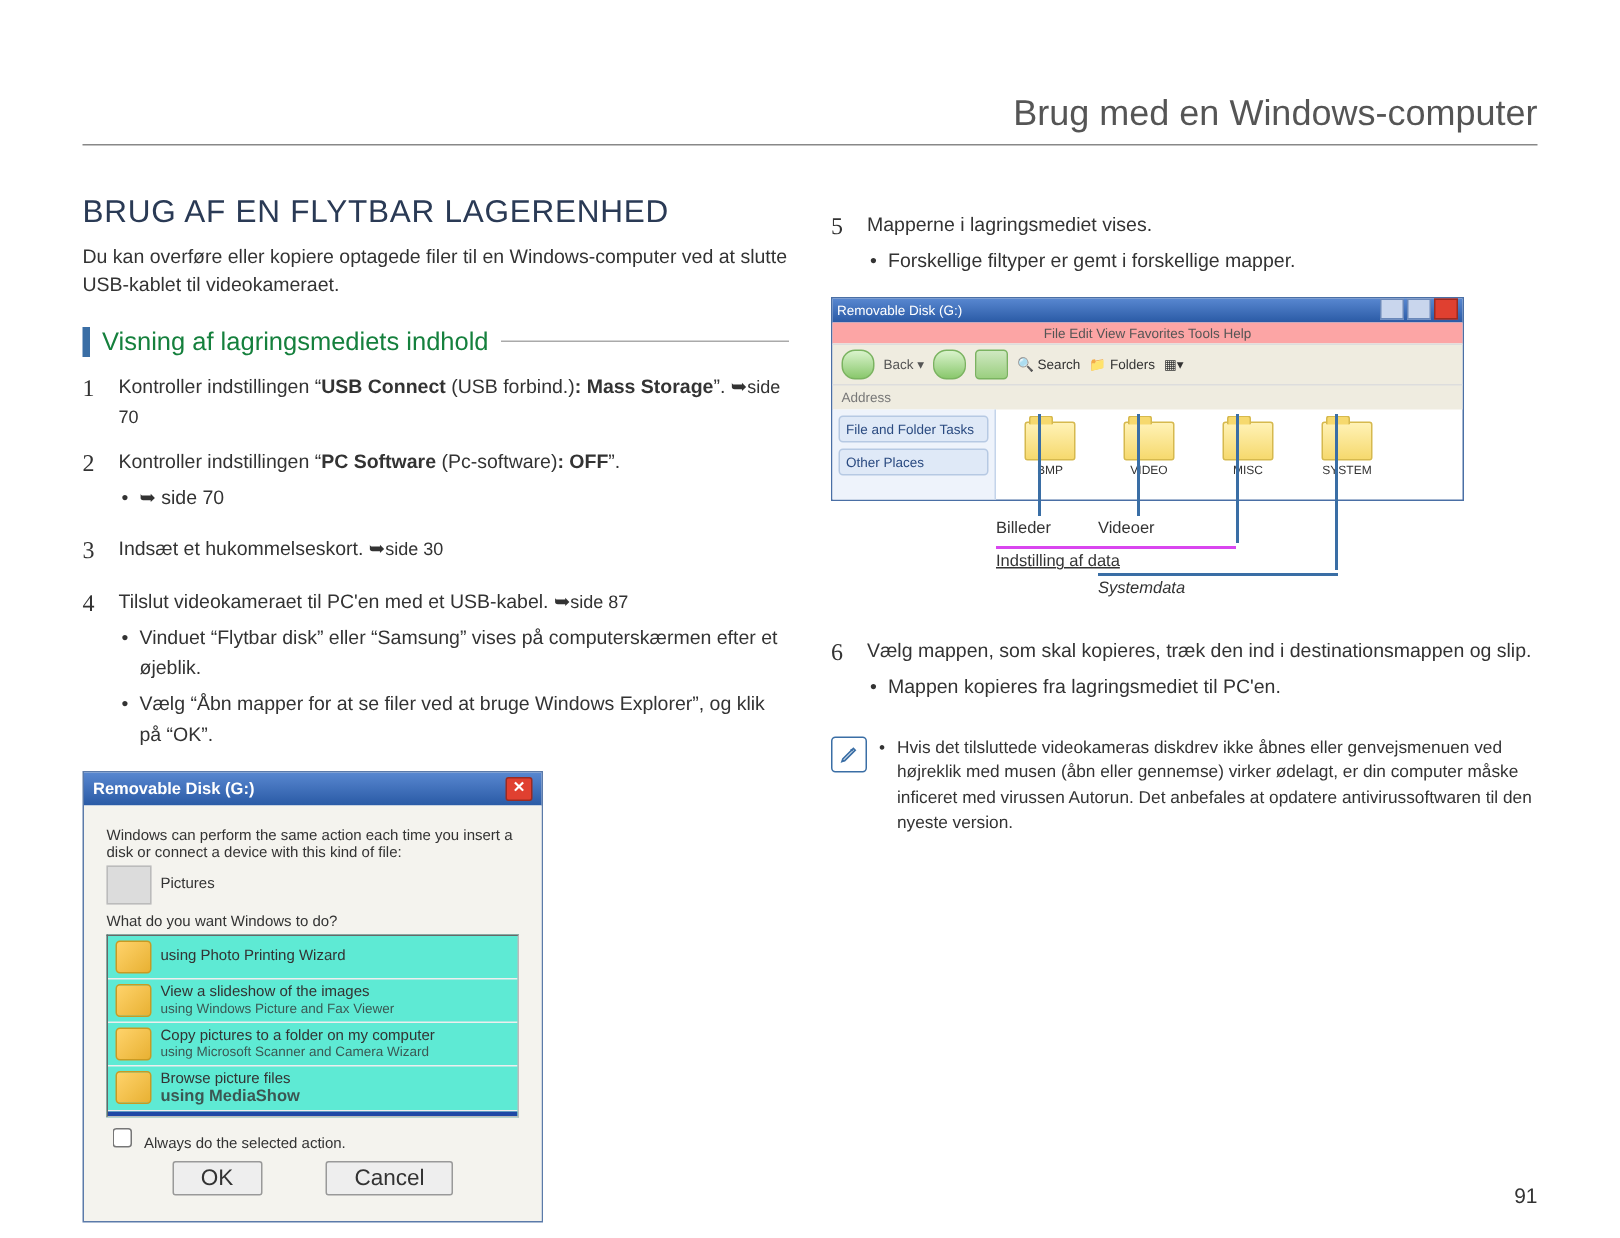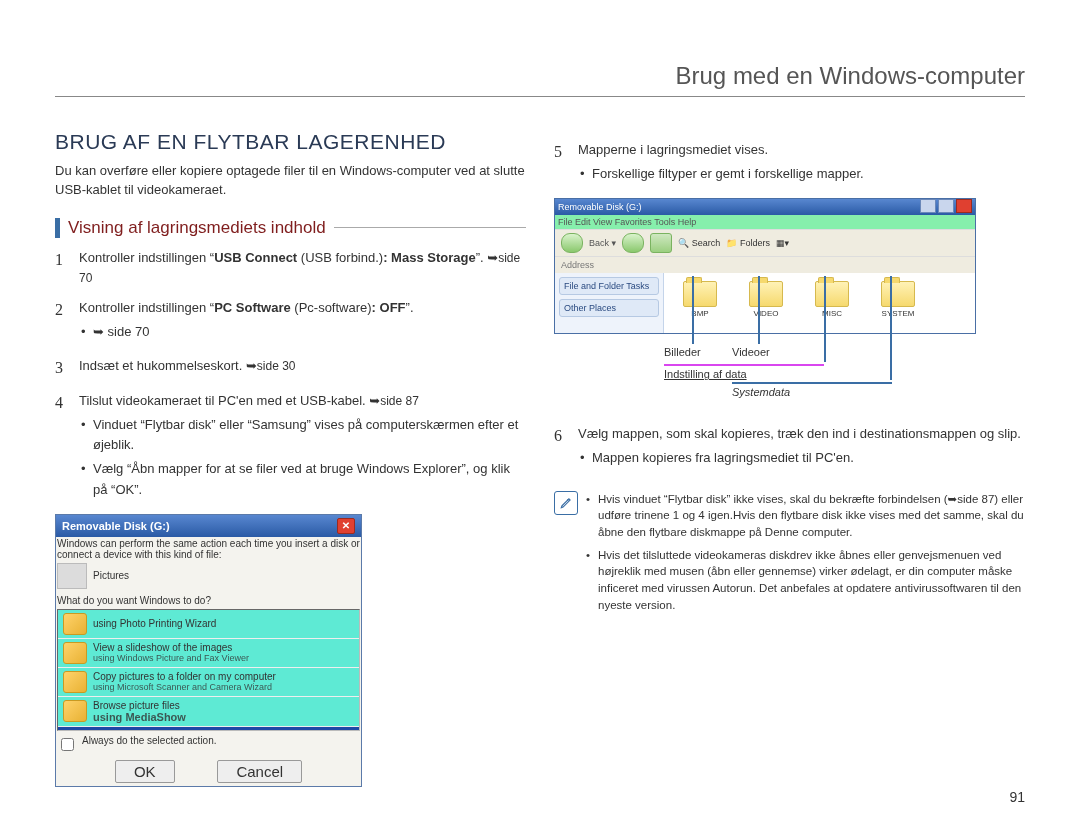--- a/index.html
+++ b/index.html
@@ -5,51 +5,51 @@
   body{margin:0;background:#fff;font-family:Arial,Helvetica,sans-serif;color:#333;}
   .page{width:1080px;height:825px;margin:0 auto;position:relative;box-sizing:border-box;padding:60px 55px 30px 55px;}
   .header-title{position:absolute;right:55px;top:62px;font-size:24px;color:#555;}
   .hr-top{position:absolute;left:55px;right:55px;top:96px;border-top:1px solid #888;}
   h2.section{font-size:21px;color:#2a3a55;font-weight:500;letter-spacing:0.5px;margin:70px 0 8px 0;}
   .columns{display:flex;gap:28px;}
   .col{flex:1;min-width:0;}
   p.intro{font-size:13px;color:#333;line-height:1.45;margin:4px 0 18px;}
   .subhead-wrap{display:flex;align-items:center;margin:14px 0 10px;}
   .bluebar{width:5px;height:20px;background:#3a6ea5;margin-right:8px;}
-  .subhead{font-size:17px;color:#7f1d1d;}
+  .subhead{font-size:17px;color:#15803d;}
   .subhead-line{flex:1;border-bottom:1px solid #aaa;margin-left:8px;}
   ol.steps{list-style:none;padding:0;margin:0;counter-reset:step;}
   ol.steps>li{display:flex;gap:8px;font-size:13px;line-height:1.55;margin:10px 0;}
   .step-num{font-family:Georgia,serif;font-size:16px;color:#333;min-width:16px;}
   ul.bul{list-style:none;padding:0;margin:4px 0 0;}
   ul.bul>li{padding-left:14px;position:relative;margin:4px 0;}
   ul.bul>li:before{content:"•";position:absolute;left:2px;}
   .pageref{font-size:12px;}
 
   
   .dlg{width:305px;border:1px solid #5b7aa9;font-size:10px;margin-top:8px;font-family:Tahoma,Arial,sans-serif;}
   .dlg-title{background:linear-gradient(#5887d0,#2a5aa5);color:#fff;padding:3px 6px;display:flex;justify-content:space-between;align-items:center;font-size:11px;font-weight:bold;}
   .dlg-close{width:16px;height:14px;background:#e04030;color:#fff;text-align:center;line-height:14px;border:1px solid #9c2a20;border-radius:2px;font-size:10px;}
-  .dlg-body{background:#f4f3ee;padding:1px;color:#333;}
+  .dlg-body{background:#f4f3ee;padding:15px;color:#333;}
   .dlg-row{display:flex;align-items:center;gap:6px;margin:3px 0;}
   .dlg-icon{width:28px;height:24px;background:#dcdcdc;border:1px solid #bbb;}
   .dlg-list{border:1px inset #bbb;background:#5eead4;height:120px;overflow:hidden;}
   .dlg-item{display:flex;align-items:center;gap:6px;padding:3px 5px;border-bottom:1px solid #eee;}
   .dlg-item.sel{background:#1e48a5;color:#fff;}
   .dlg-item .ic{width:22px;height:20px;background:linear-gradient(135deg,#ffd36b,#e8b133);border:1px solid #c99a22;border-radius:3px;}
-  .dlg-chk{display:flex;align-items:flex-start;gap:5px;margin-top:4px;}
+  .dlg-chk{display:flex;align-items:flex-end;gap:5px;margin-top:4px;}
   .dlg-btns{text-align:center;padding:6px 0 2px;}
   .dlg-btn{display:inline-block;border:1px solid #999;background:#eee;padding:2px 18px;margin:0 20px;border-radius:2px;font-size:15px;}
 
   
   .expl{width:420px;border:1px solid #4a6fa5;font-size:9px;background:#fff;font-family:Tahoma,Arial,sans-serif;}
   .expl-title{background:linear-gradient(#5887d0,#2a5aa5);height:16px;display:flex;justify-content:space-between;align-items:center;padding:0 3px;color:#fff;}
   .winbtns span{display:inline-block;width:14px;height:12px;background:#c9d6ed;border:1px solid #6a88b9;margin-left:2px;}
   .winbtns span:last-child{background:#e04030;border-color:#9c2a20;}
-  .expl-menu{background:#86efac;padding:2px 3px;color:#555;}
+  .expl-menu{background:#fca5a5;padding:2px 3px;color:#555;text-align:center;}
   .expl-tool{background:#efece0;border-top:1px solid #ddd;padding:3px 6px;display:flex;align-items:center;gap:6px;}
   .tbtn{width:20px;height:18px;background:linear-gradient(#d9f3cc,#8ac86d);border:1px solid #7ab360;border-radius:9px;}
   .expl-addr{background:#efece0;border-top:1px solid #ddd;padding:3px 6px;color:#777;}
   .expl-body{display:flex;height:60px;}
   .expl-side{width:100px;background:#eef3fb;border-right:1px solid #c4d4ea;padding:4px;color:#2a4a80;}
   .side-box{background:#dfe9f7;border:1px solid #b6c9e3;border-radius:3px;padding:3px 4px;margin-bottom:4px;}
   .expl-main{flex:1;display:flex;gap:18px;align-items:flex-start;padding:8px 12px;}
   .folder{text-align:center;width:48px;}
   .folder .ico{width:32px;height:24px;margin:0 auto 2px;background:linear-gradient(#fff2b6,#f6d96e);border:1px solid #d6b94e;border-radius:2px;position:relative;}
   .folder .ico:before{content:"";position:absolute;top:-5px;left:2px;width:14px;height:5px;background:#f6d96e;border:1px solid #d6b94e;border-bottom:none;border-radius:2px 2px 0 0;}
@@ -248,21 +248,20 @@
         </ol>
 
       <div class="note-box">
         <div class="note-icon">
           <svg viewBox="0 0 24 24" fill="none" stroke="#3a6ea5" stroke-width="2">
               <path d="M4 20l3-1 12-12-2-2L5 17l-1 3z"></path>
               <path d="M14 6l2 2"></path>
             </svg>
         </div>
         <ul class="note-list" id="notes">
-            <li>Hvis vinduet “Flytbar disk” ikke vises, skal du bekræfte forbindelsen (➥side 87) eller udføre trinene 1 og 4 igen.Hvis den flytbare disk ikke vises med det samme, skal du åbne den flytbare diskmappe på Denne computer.</li>
             <li>Hvis det tilsluttede videokameras diskdrev ikke åbnes eller genvejsmenuen ved højreklik med musen (åbn eller gennemse) virker ødelagt, er din computer måske inficeret med virussen Autorun. Det anbefales at opdatere antivirussoftwaren til den nyeste version.</li>
           </ul>
       </div>
     </div>
   </div>
 
   <div class="page-num">91</div>
 </div>
 
 </body></html>

